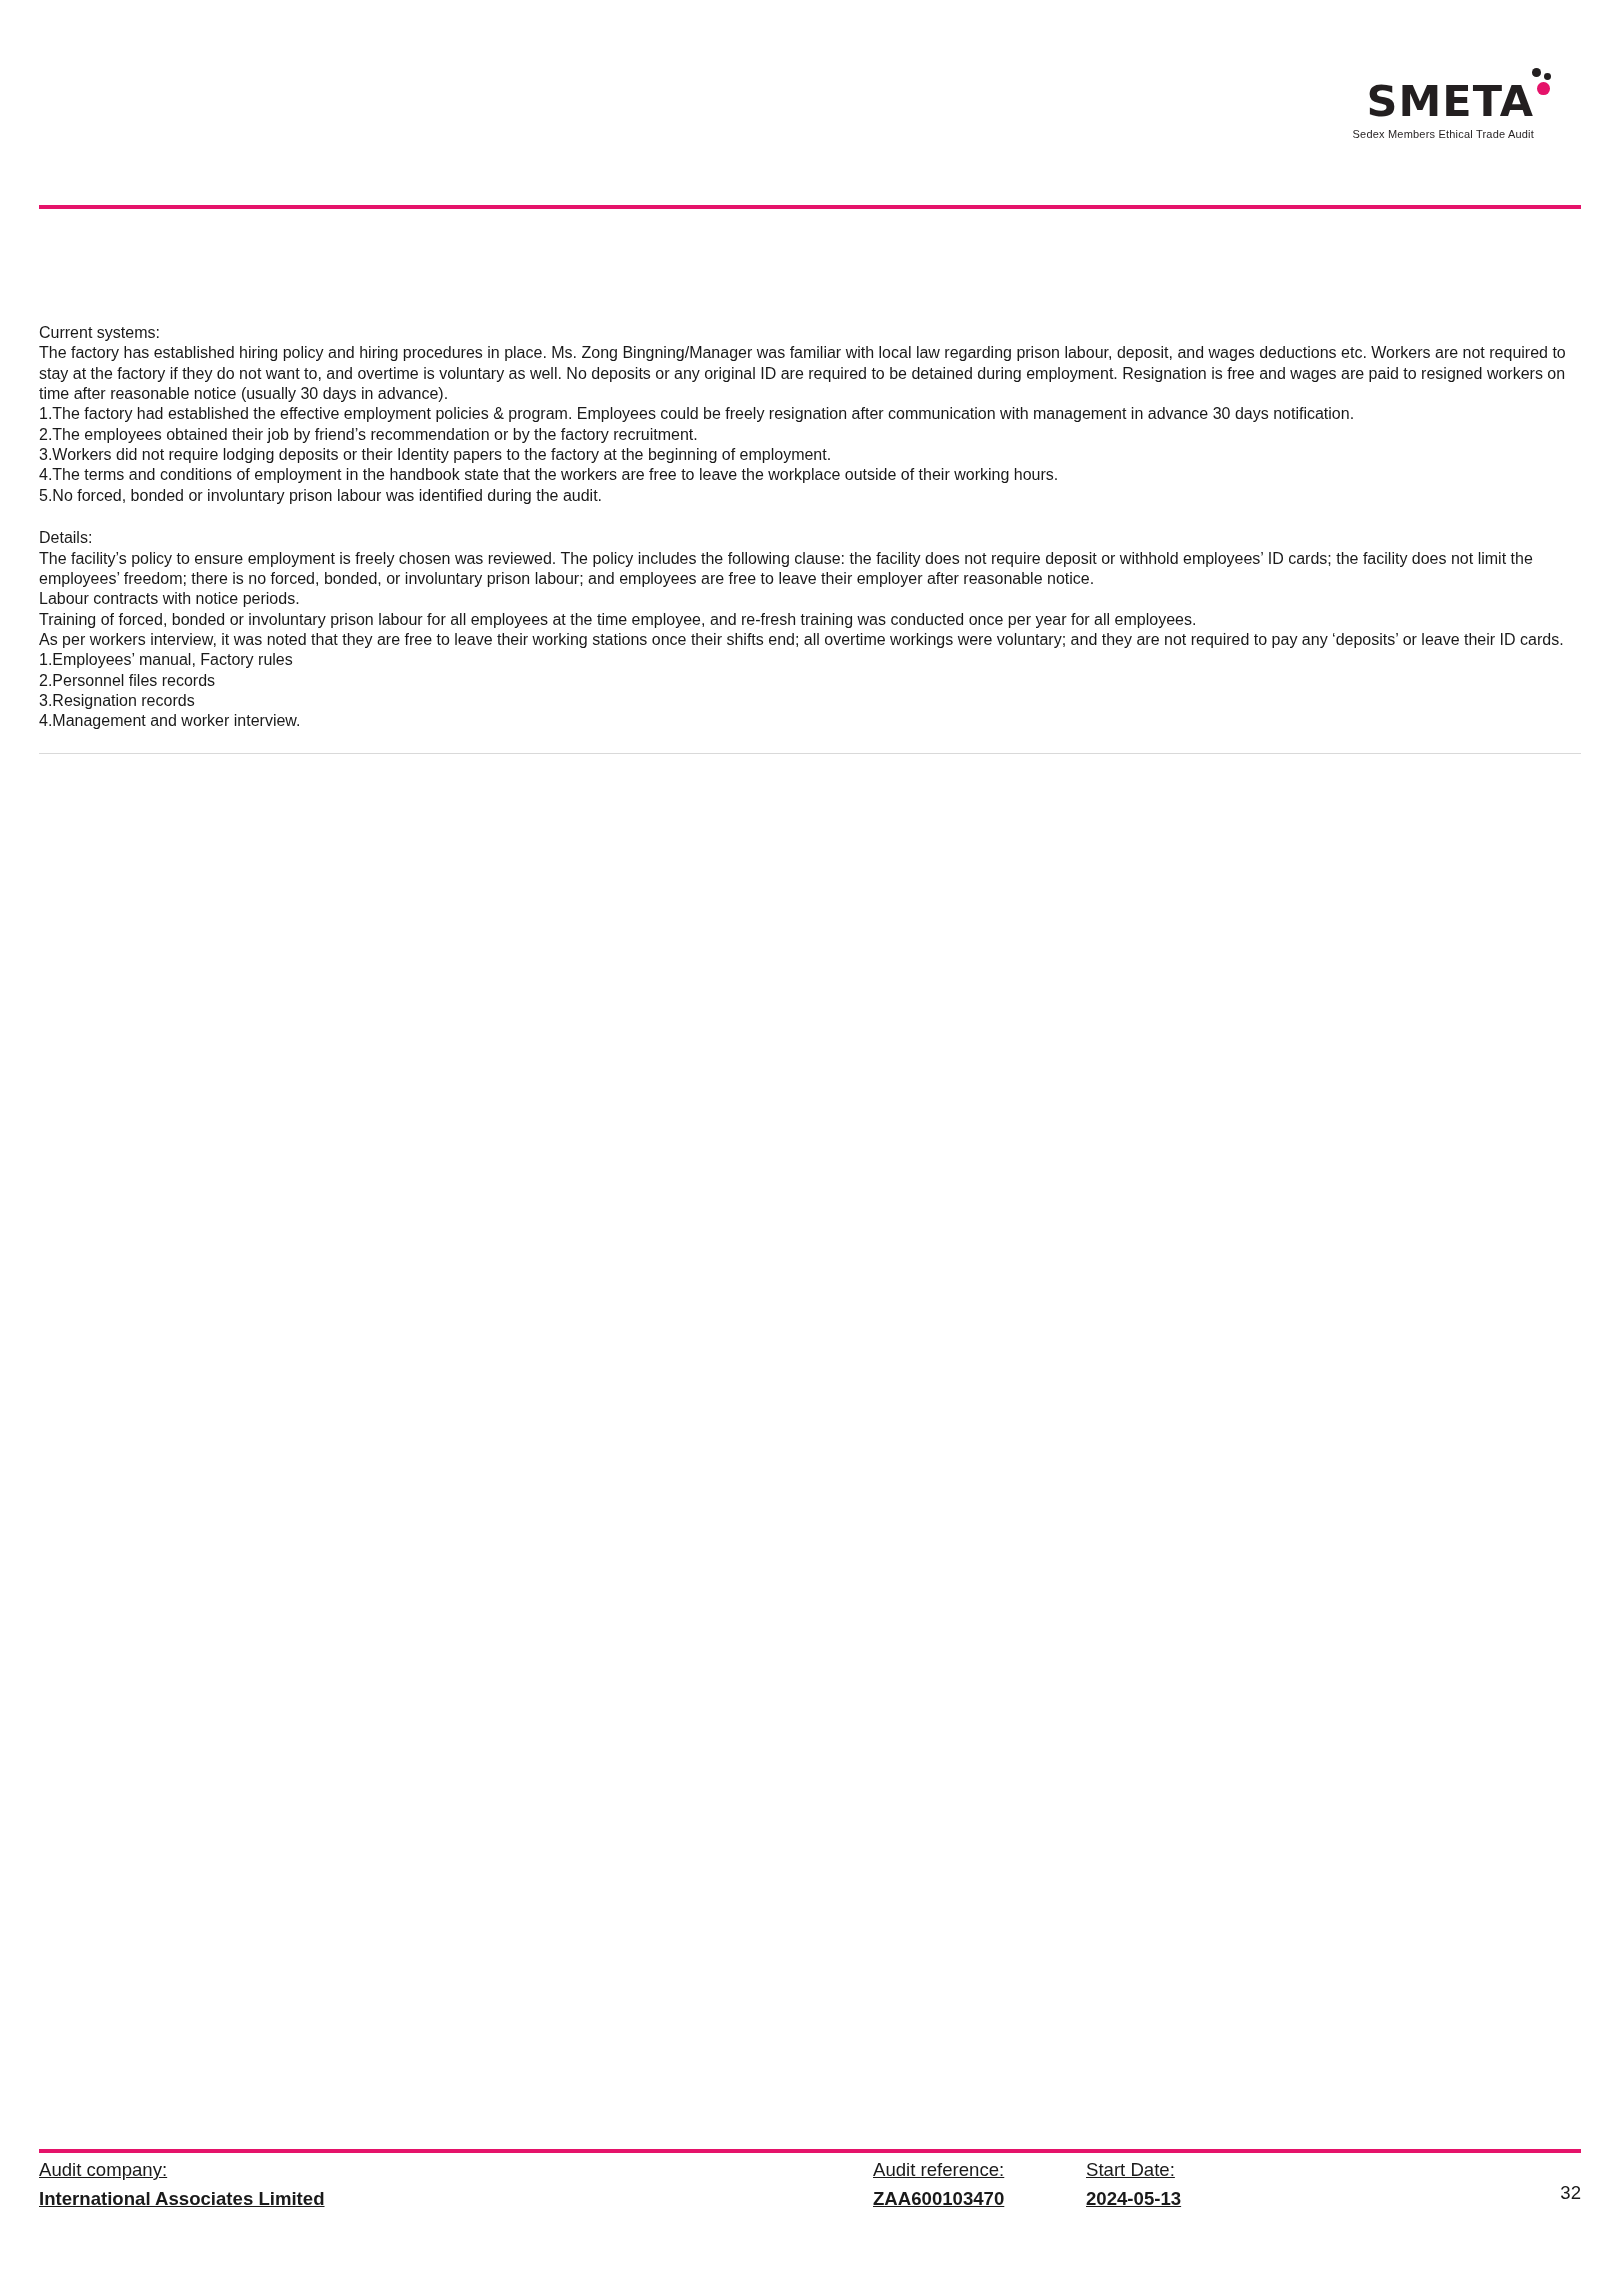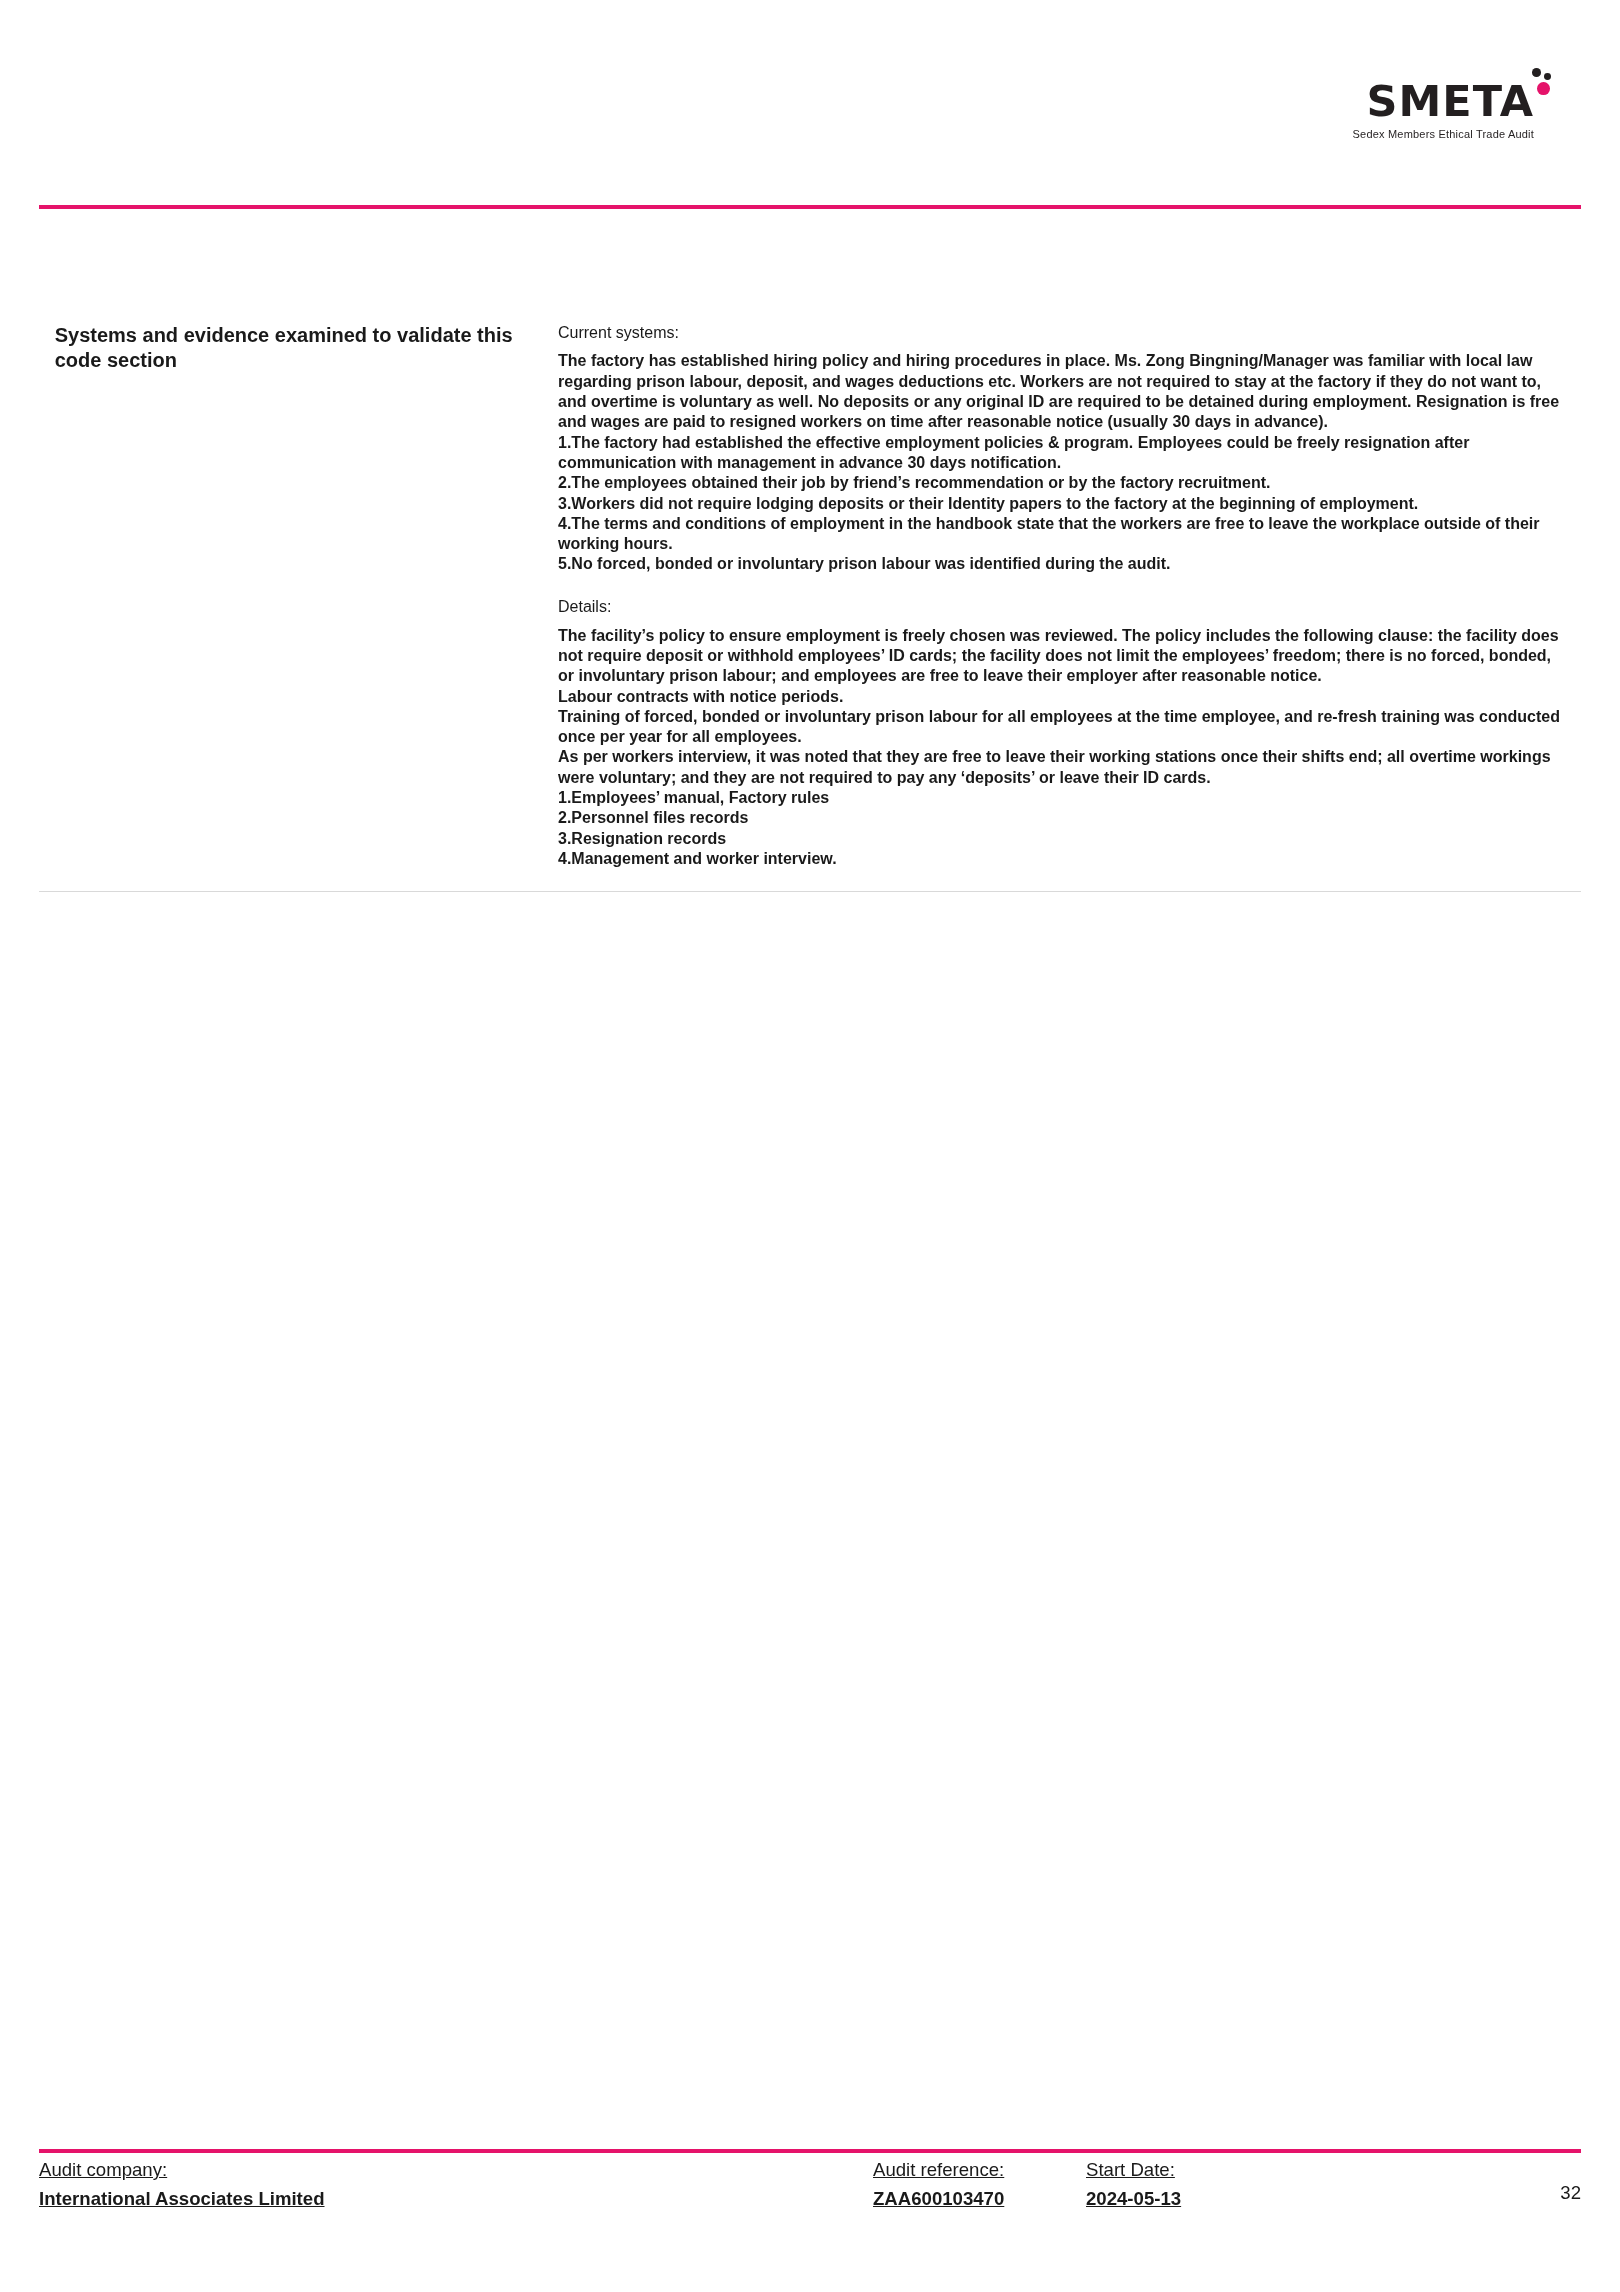--- a/index.html
+++ b/index.html
@@ -104,22 +104,21 @@
     padding-right: 9.8px;
     font-size: 16px;
     line-height: 1.27;
     color: #1a1a1a;
   }
   .para {
     margin: 0;
     white-space: pre-wrap;
   }
   .para + .para {
-    margin-top: 8px;
-    font-weight: bold;
+    margin-top: 0;
   }
   .spacer {
     height: 22.5px;
   }
 
   
   .rule-bottom {
     position: absolute;
     left: 39px;
     right: 39px;
@@ -174,21 +173,20 @@
         <span class="dot c"></span>
       </div>
       <div class="logo-sub">Sedex Members Ethical Trade Audit</div>
     </div>
   </div>
 
   <div class="rule-top"></div>
 
   <div class="content">
     <div class="row">
-      <div class="cell-label">Systems and evidence examined to validate this code section</div>
       <div class="cell-body">
         <p class="para">Current systems:</p>
         <p class="para">The factory has established hiring policy and hiring procedures in place. Ms. Zong Bingning/Manager was familiar with local law regarding prison labour, deposit, and wages deductions etc. Workers are not required to stay at the factory if they do not want to, and overtime is voluntary as well. No deposits or any original ID are required to be detained during employment. Resignation is free and wages are paid to resigned workers on time after reasonable notice (usually 30 days in advance).
 1.The factory had established the effective employment policies &amp; program. Employees could be freely resignation after communication with management in advance 30 days notification.
 2.The employees obtained their job by friend’s recommendation or by the factory recruitment.
 3.Workers did not require lodging deposits or their Identity papers to the factory at the beginning of employment.
 4.The terms and conditions of employment in the handbook state that the workers are free to leave the workplace outside of their working hours.
 5.No forced, bonded or involuntary prison labour was identified during the audit.</p>
         <div class="spacer"></div>
         <p class="para">Details:</p>

